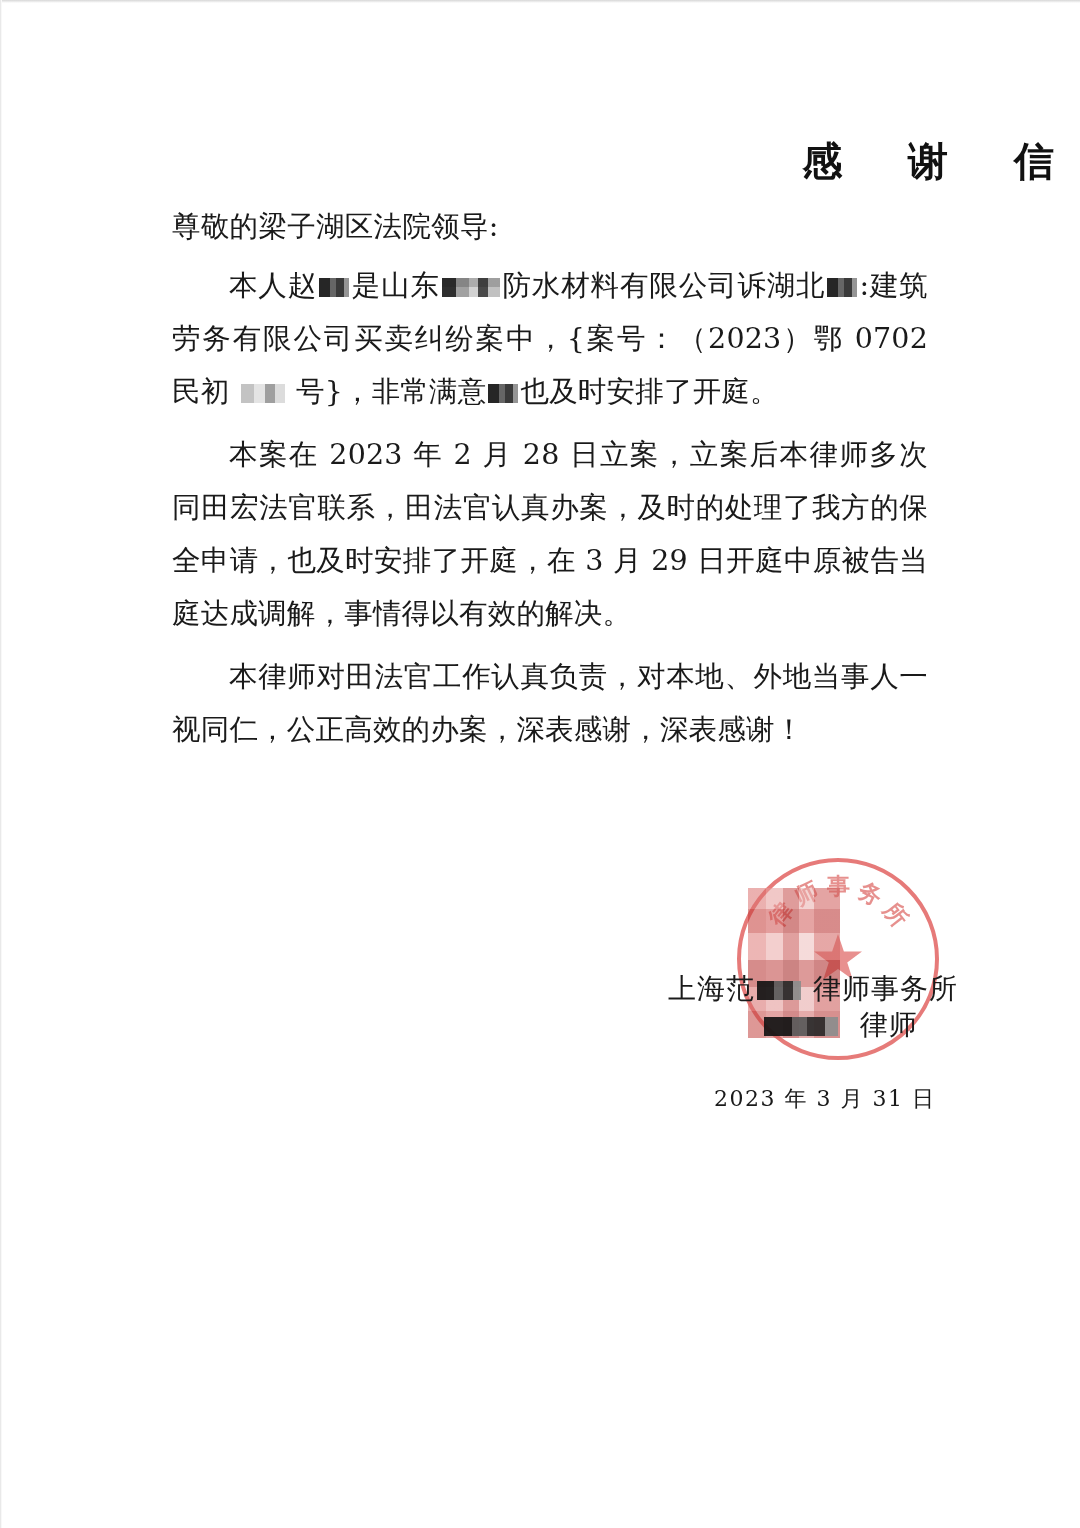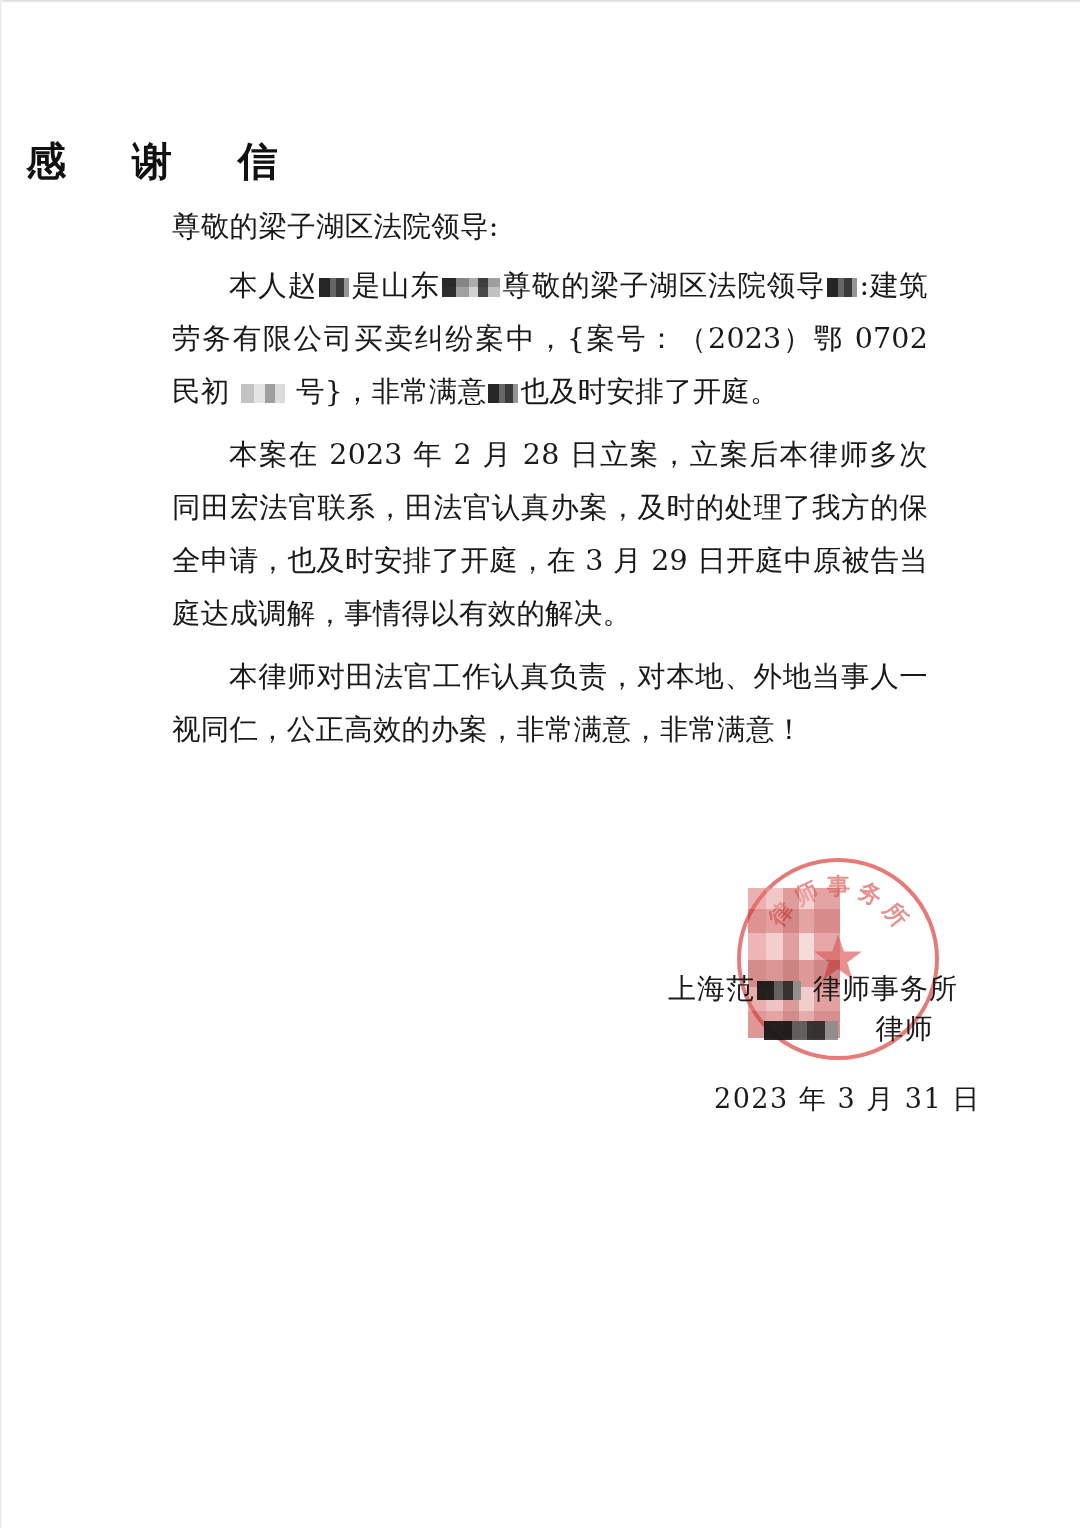--- a/index.html
+++ b/index.html
@@ -29,21 +29,21 @@
     top: 0; left: 0; bottom: 0;
     width: 2px;
     background: linear-gradient(to right, #e2e2e2, #ffffff);
   }
 
   .doc-title {
     position: absolute;
     top: 134px;
     left: 0;
     width: 1080px;
-    text-align: left;
+    text-align: right;
     font-size: 40px;
     font-weight: 700;
     letter-spacing: 26px;
     text-indent: 26px;
     color: #111111;
     font-family: "DejaVu Serif", "Liberation Serif", serif;
   }
 
   .body-block {
     position: absolute;
@@ -104,22 +104,22 @@
     width: 1080px;
     font-size: 28px;
     line-height: 50px;
   }
   .sign-line {
     position: absolute;
     white-space: nowrap;
     margin-top: 32px;
   }
   .sign-firm { top: 0px;  left: 668px; letter-spacing: 1px; }
-  .sign-name { top: 42px; left: 762px; letter-spacing: 1px; font-family: Liberation Mono, monospace; }
-  .sign-date { top: 110px; left: 714px; letter-spacing: 1.5px; font-size: 27px; }
+  .sign-name { top: 36px; left: 762px; letter-spacing: 1px; }
+  .sign-date { top: 110px; left: 714px; letter-spacing: 1.5px; font-size: 22px; }
 
   
   .seal {
     position: absolute;
     top: 858px;
     left: 737px;
     width: 202px;
     height: 202px;
     border-radius: 50%;
     border: 4px solid #e05a58;
@@ -179,26 +179,26 @@
   <div class="scan-edge-top"></div>
   <div class="scan-edge-left"></div>
 
   <div class="doc-title">感  谢  信</div>
 
   <div class="body-block">
 
     <p class="salutation">尊敬的梁子湖区法院领导:</p>
 
     <p class="para">
-      <span>本人赵</span><span class="redact w2 dark"></span><span>是山东</span><span class="redact w4"></span><span>尊敬的梁子湖区法院领导</span><span class="redact w2 dark"></span><span>:建筑劳务有限公司买卖纠纷案中，{案号：（2023）鄂 0702 民初 </span><span class="redact w3 light"></span><span> 号}，非常满意</span><span class="redact w2 dark"></span><span>也及时安排了开庭。</span>
+      <span>本人赵</span><span class="redact w2 dark"></span><span>是山东</span><span class="redact w4"></span><span>防水材料有限公司诉湖北</span><span class="redact w2 dark"></span><span>:建筑劳务有限公司买卖纠纷案中，{案号：（2023）鄂 0702 民初 </span><span class="redact w3 light"></span><span> 号}，非常满意</span><span class="redact w2 dark"></span><span>也及时安排了开庭。</span>
     </p>
 
     <p class="para gap">本案在 2023 年 2 月 28 日立案，立案后本律师多次同田宏法官联系，田法官认真办案，及时的处理了我方的保全申请，也及时安排了开庭，在 3 月 29 日开庭中原被告当庭达成调解，事情得以有效的解决。</p>
 
-    <p class="para gap">本律师对田法官工作认真负责，对本地、外地当事人一视同仁，公正高效的办案，非常满意，非常满意！</p>
+    <p class="para gap">本律师对田法官工作认真负责，对本地、外地当事人一视同仁，公正高效的办案，深表感谢，深表感谢！</p>
 
 
   </div>
 
   <div class="seal">
     <div class="seal-inner">
       <div class="seal-star"></div>
       <div class="seal-arc-text" id="sealArc">
           <span style="transform: rotate(-52deg) translate(0px, -74px) rotate(0deg) translate(-11px, -14px);">律</span>
           <span style="transform: rotate(-26deg) translate(0px, -74px) rotate(0deg) translate(-11px, -14px);">师</span>

